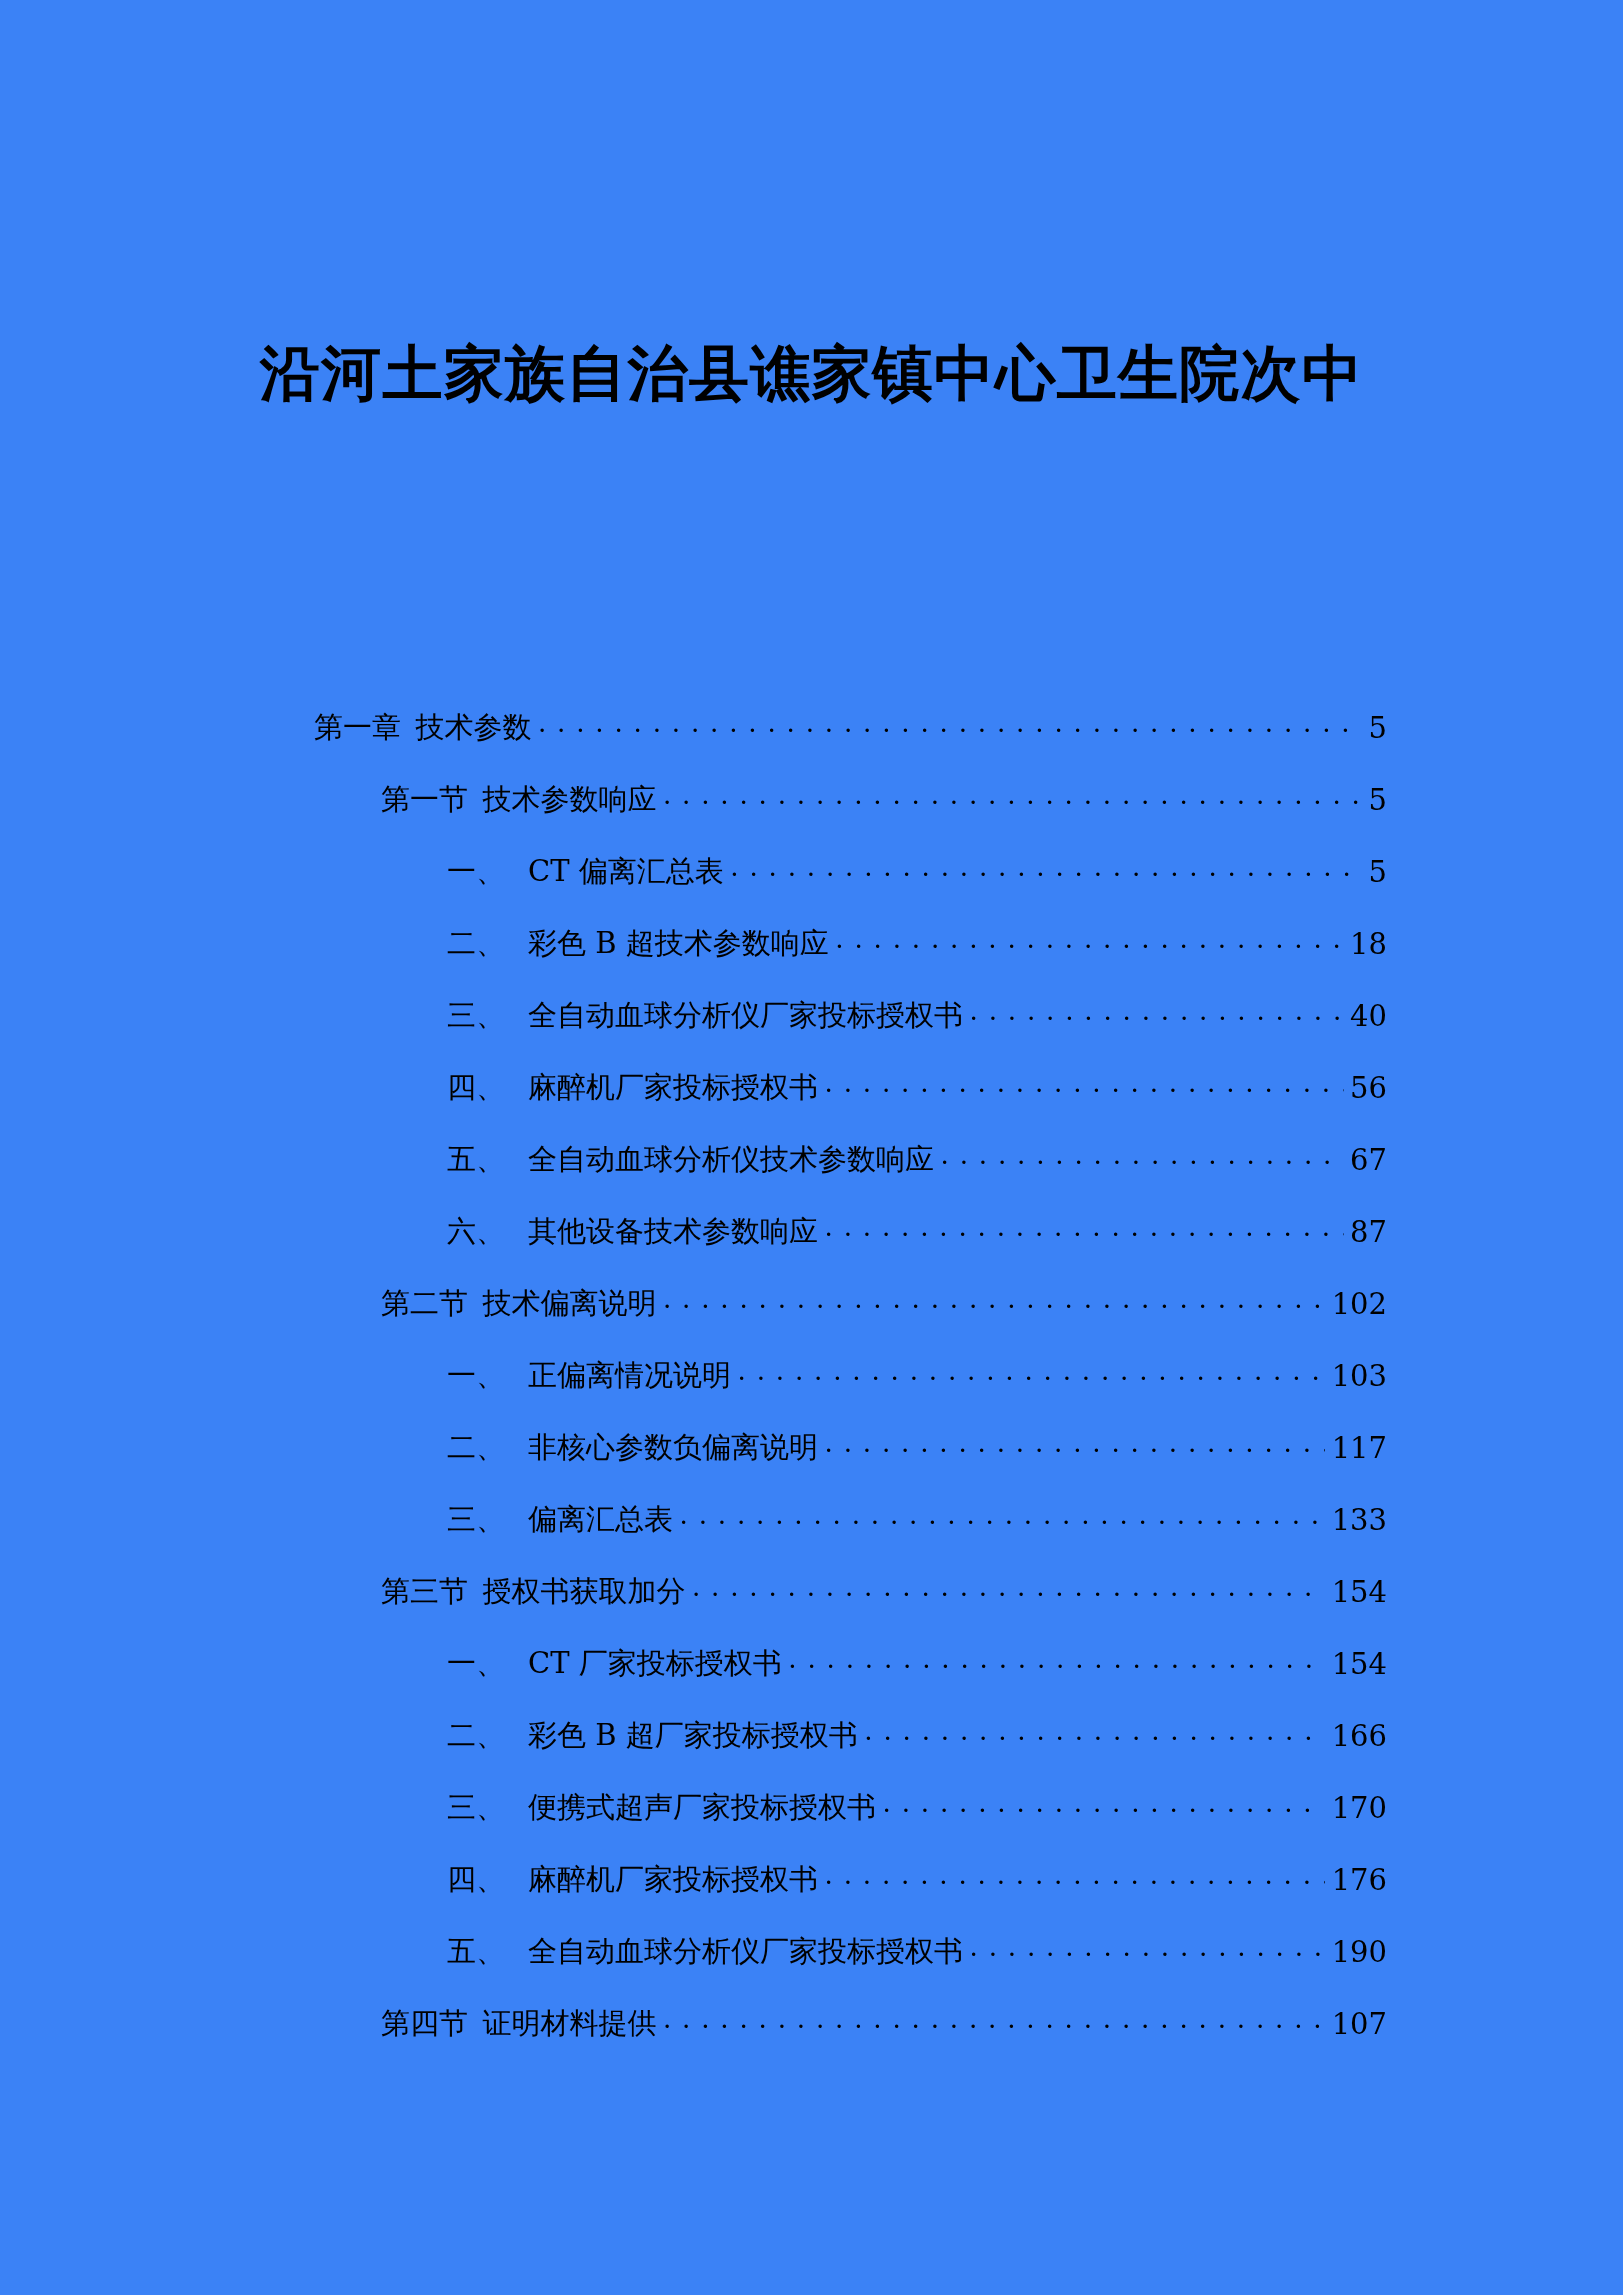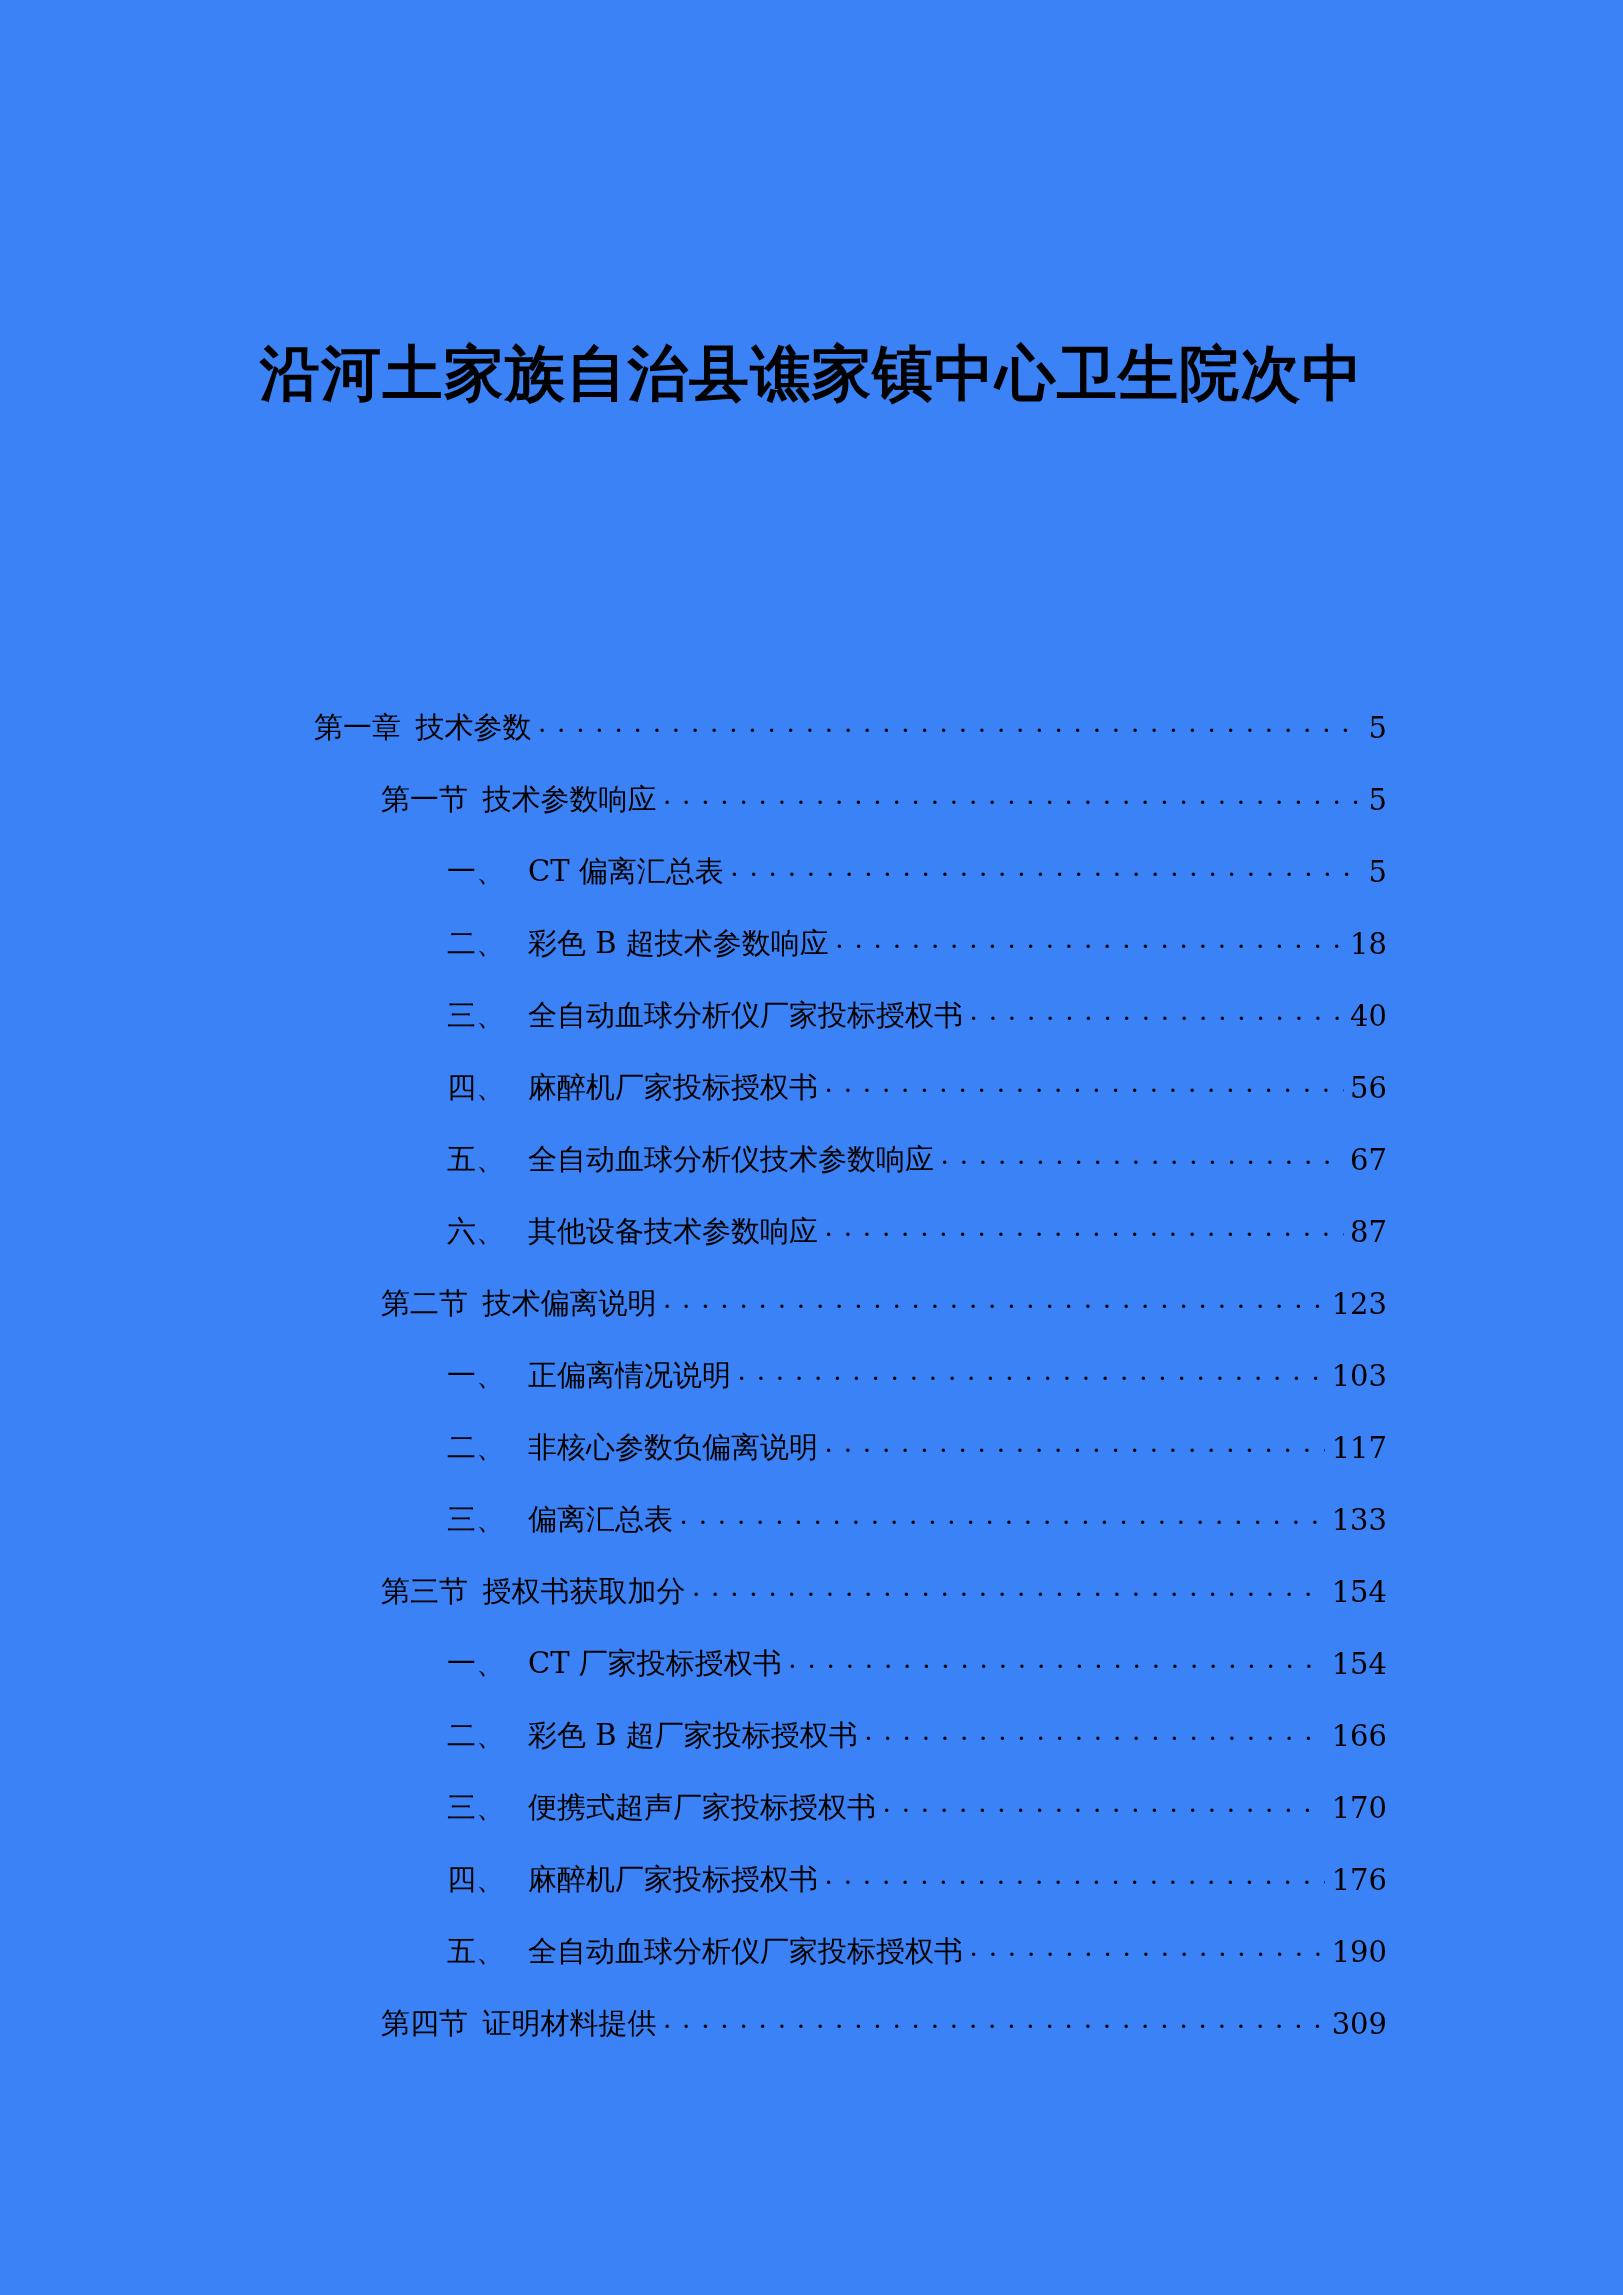--- a/index.html
+++ b/index.html
@@ -86,21 +86,21 @@
     <div class="row lvl3" style="top:504px">
       <span class="num">六、</span>
       <span class="label">其他设备技术参数响应</span>
       <span class="leader"></span>
       <span class="page-num">87</span>
     </div>
     <div class="row lvl2" style="top:576px">
       <span class="num">第二节</span>
       <span class="label">技术偏离说明</span>
       <span class="leader"></span>
-      <span class="page-num">123</span>
+      <span class="page-num">102</span>
     </div>
     <div class="row lvl3" style="top:648px">
       <span class="num">一、</span>
       <span class="label">正偏离情况说明</span>
       <span class="leader"></span>
       <span class="page-num">103</span>
     </div>
     <div class="row lvl3" style="top:720px">
       <span class="num">二、</span>
       <span class="label">非核心参数负偏离说明</span>
@@ -146,17 +146,17 @@
     <div class="row lvl3" style="top:1224px">
       <span class="num">五、</span>
       <span class="label">全自动血球分析仪厂家投标授权书</span>
       <span class="leader"></span>
       <span class="page-num">190</span>
     </div>
     <div class="row lvl2" style="top:1296px">
       <span class="num">第四节</span>
       <span class="label">证明材料提供</span>
       <span class="leader"></span>
-      <span class="page-num">309</span>
+      <span class="page-num">107</span>
     </div>
   </div>
 </div>
 
 
 </body></html>

